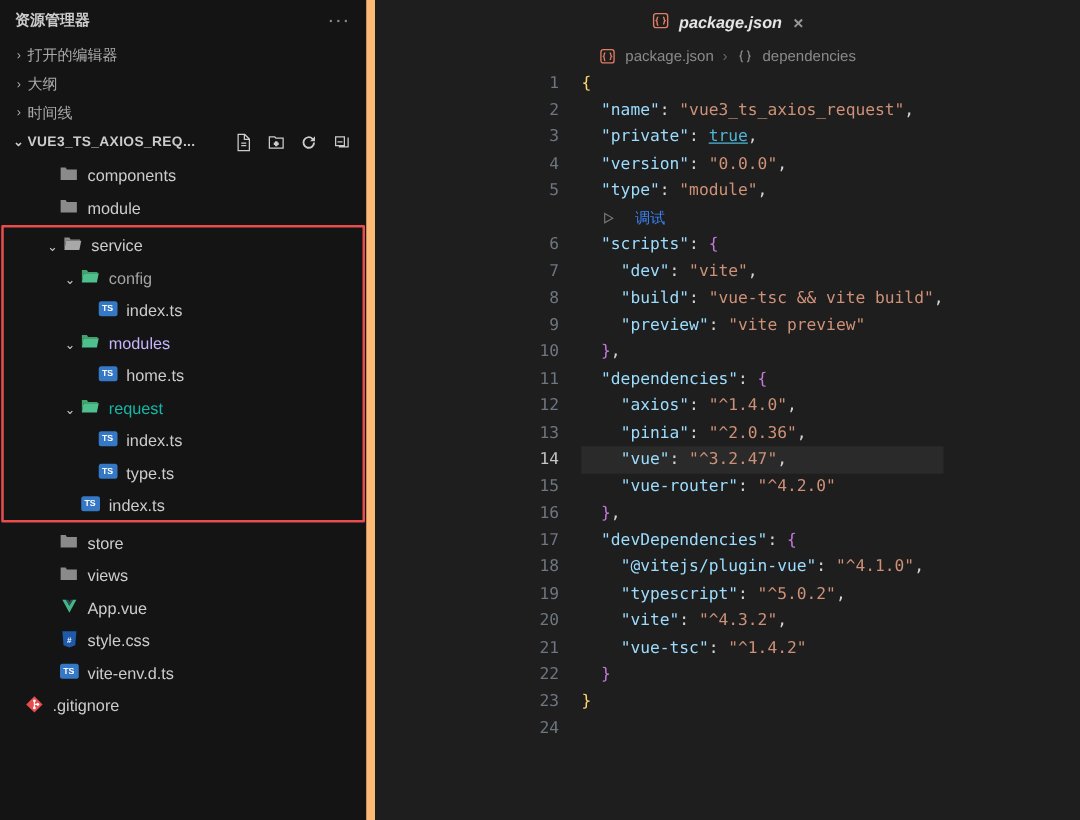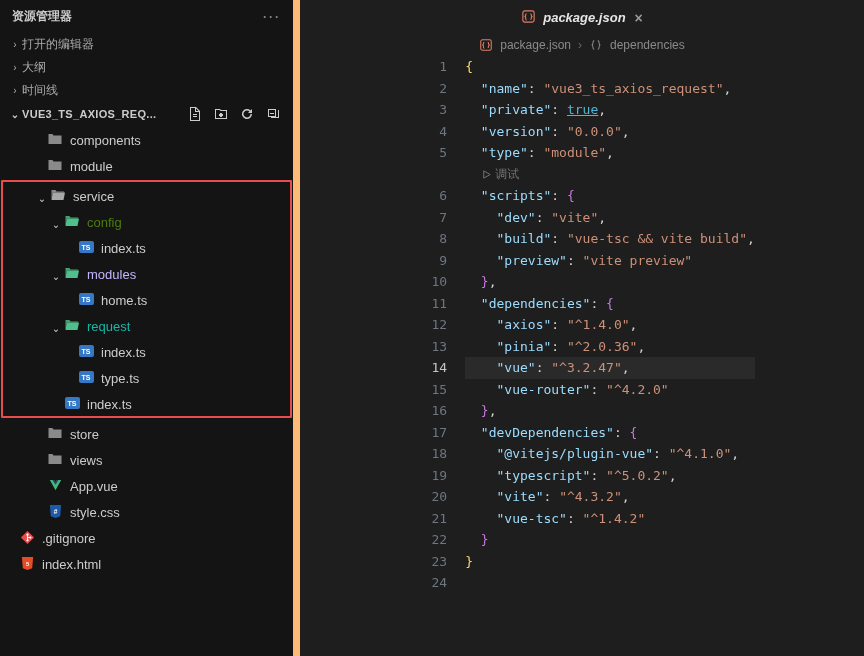--- a/index.html
+++ b/index.html
@@ -155,25 +155,25 @@
       padding-right: 18px;
       user-select: none;
     }
     .gutter div { height: 21.5px; }
     .gutter .active { color: #c5c5c5; }
     .lines { flex: 1; position: relative; }
     .lines div.line { height: 21.5px; white-space: pre; }
     .lines div.line.active-line { background: #2a2a2a; }
     .lines .debug-hint {
       height: 21.5px;
-      color: #737373;
+      color: #3b82f6;
       font-size: 12px;
       display: flex;
       align-items: center;
-      gap: 3px;
+      gap: 16px;
       padding-left: 16px;
     }
     
     .p-brace { color: #ffd76d; }
     .p-brace2 { color: #c678dd; }
     .p-key { color: #9cdcfe; }
     .p-str { color: #ce9178; }
     .p-bool { color: #4fb6d5; text-decoration: underline; }
     .p-punc { color: #d4d4d4; }
     .sp { display: inline-block; }
@@ -265,21 +265,21 @@
         </div>
         <div class="tree-item">
           <span class="indent" style="width: 46px;"></span>
           <span class="chev">⌄</span>
           <span class="icon">
             <svg width="16" height="16" viewBox="0 0 16 16">
               <path d="M1.5 3h4l1 1.5H14v1H2.8L1.5 13V3z" fill="#41a36b"></path>
               <path d="M2.8 5.5H15L13.5 13h-12z" fill="#4fc08d"></path>
             </svg>
           </span>
-          <span class="label" style="color: #4d7c0f;">config</span>
+          <span class="label" style="color: #a3a3a3;">config</span>
         </div>
         <div class="tree-item">
           <span class="indent" style="width: 60px;"></span>
           <span class="chev"></span>
           <span class="icon">
             <span class="filetype-ts">TS</span>
           </span>
           <span class="label">index.ts</span>
         </div>
         <div class="tree-item">
@@ -371,45 +371,42 @@
       <div class="tree-item">
         <span class="indent" style="width: 32px;"></span>
         <span class="chev"></span>
         <span class="icon">
           <svg width="15" height="15" viewBox="0 0 16 16">
             <path d="M2 1l1 12 5 2 5-2 1-12z" fill="#1e5aa8"></path>
             <text x="8" y="11" font-size="7" fill="#fff" text-anchor="middle" font-weight="bold">#</text>
           </svg>
         </span>
         <span class="label">style.css</span>
+      </div>
+      <div class="tree-item">
+        <span class="indent" style="width: 32px;"></span>
+        <span class="chev"></span>
+        <span class="icon">
+          <span class="filetype-ts">TS</span>
+        </span>
+        <span class="label">vite-env.d.ts</span>
       </div>
       <div class="tree-item">
         <span class="indent" style="width: 4px;"></span>
         <span class="chev"></span>
         <span class="icon">
           <svg width="15" height="15" viewBox="0 0 16 16">
             <path d="M8 1l7 7-7 7-7-7z" fill="#e84d4d"></path>
             <circle cx="8" cy="5" r="1.2" fill="#fff"></circle>
             <circle cx="8" cy="11" r="1.2" fill="#fff"></circle>
             <circle cx="11" cy="8" r="1.2" fill="#fff"></circle>
             <path d="M8 5v6M8 8h3" stroke="#fff" stroke-width="1"></path>
           </svg>
         </span>
         <span class="label">.gitignore</span>
-      </div>
-      <div class="tree-item">
-        <span class="indent" style="width: 4px;"></span>
-        <span class="chev"></span>
-        <span class="icon">
-          <svg width="15" height="15" viewBox="0 0 16 16">
-            <path d="M2 1l1 12 5 2 5-2 1-12z" fill="#e44d26"></path>
-            <text x="8" y="11" font-size="6" fill="#fff" text-anchor="middle" font-weight="bold">5</text>
-          </svg>
-        </span>
-        <span class="label">index.html</span>
       </div>
     </div>
 </div>
 
 <div class="editor">
   <div class="tabbar">
     <div class="tab">
       <span><svg width="15" height="15" viewBox="0 0 16 16">
             <rect x="2" y="2" width="12" height="12" rx="2" fill="none" stroke="#e37e64" stroke-width="1.2"></rect>
             <path d="M6 5c-1 0-1 1-1 1.5s0 1-.7 1.5c.7.5.7 1 .7 1.5S5 12 6 12M10 5c1 0 1 1 1 1.5s0 1 .7 1.5c-.7.5-.7 1-.7 1.5s0 1.5-1 1.5" stroke="#e37e64" fill="none" stroke-width="1.2"></path>

